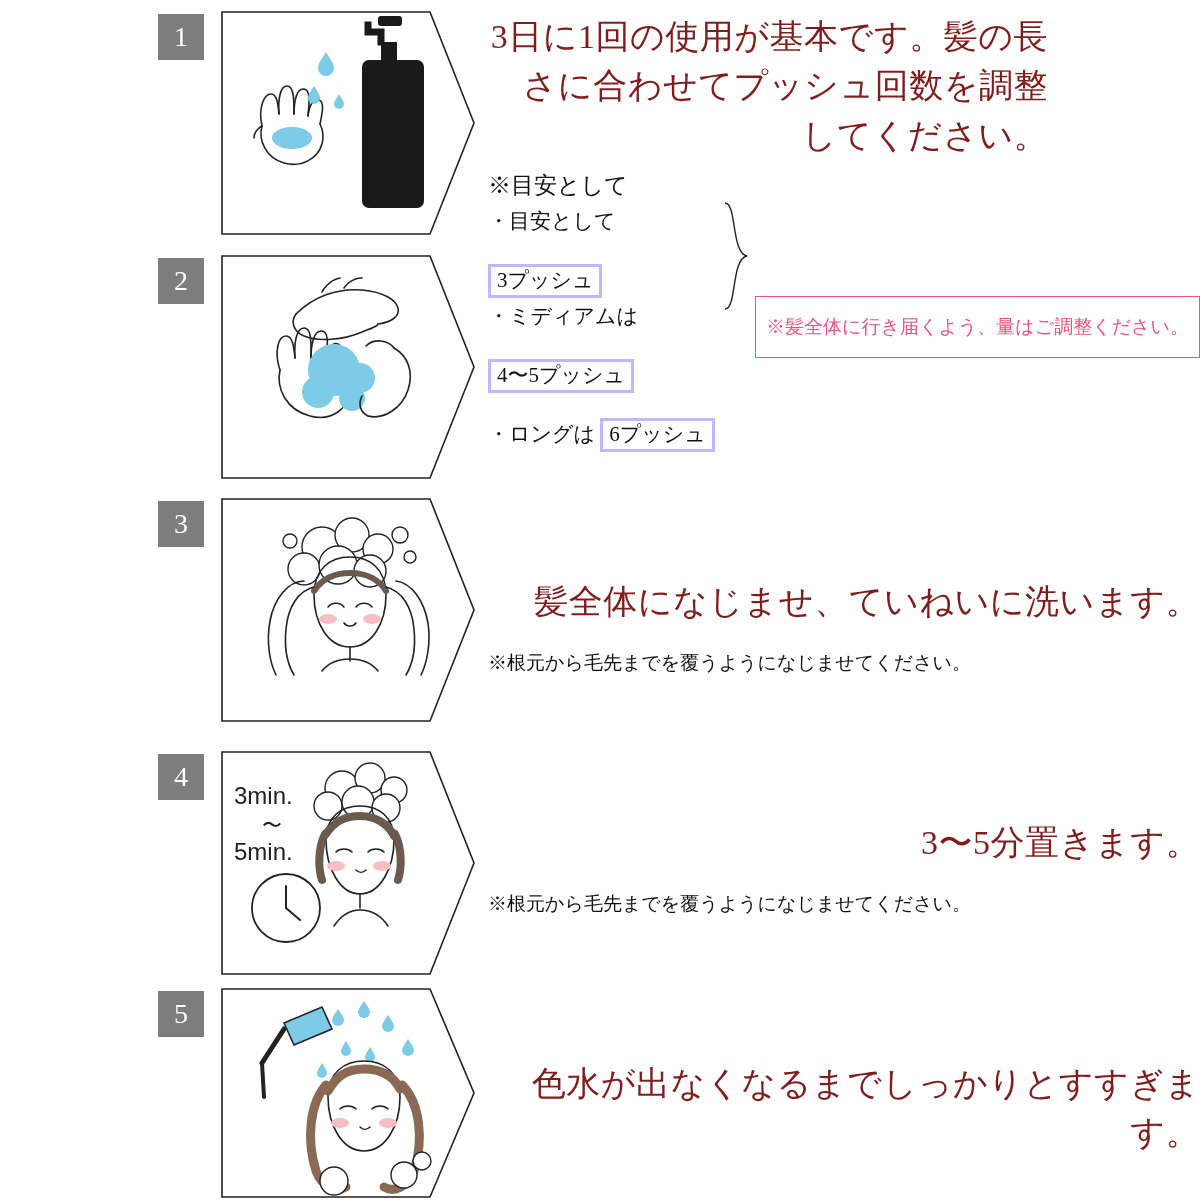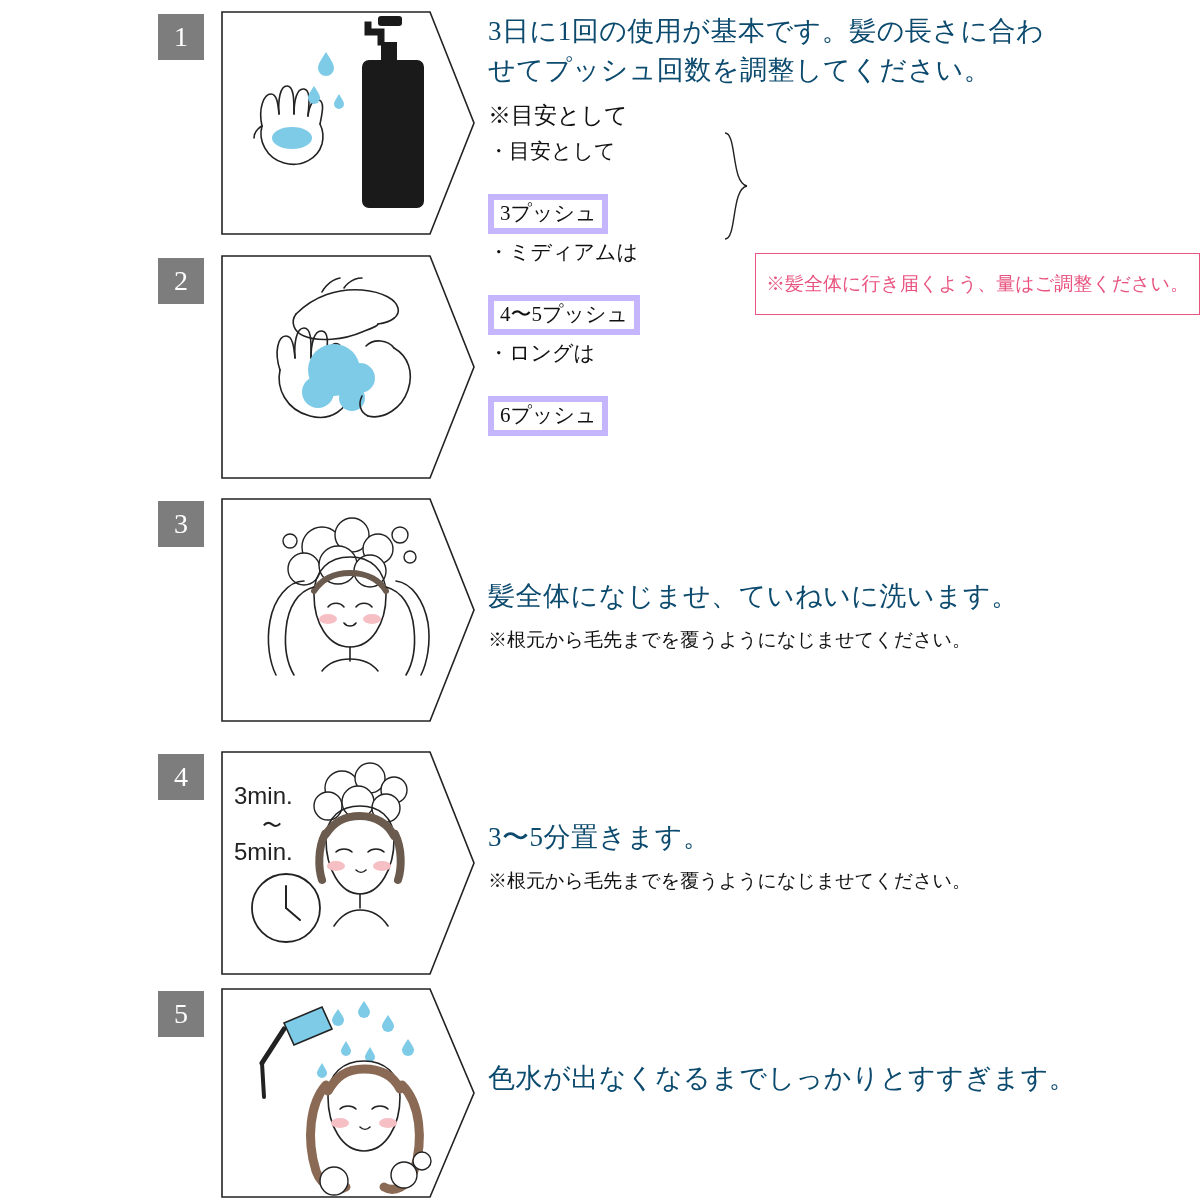--- a/index.html
+++ b/index.html
@@ -43,46 +43,47 @@
   }
   .hexbox{
     display:block;
   }
   .text-col{
     flex:1 1 auto;
     padding-left:10px;
     margin-top:4px;
   }
   .headline{
-    font-size:27px;
+    font-size:34px;
     line-height:1.45;
     letter-spacing:0.5px;
     font-family:"Liberation Serif","DejaVu Serif",serif;
-    color:#0c4a6e;
+    color:#7f1d1d;
+    text-align:right;
   }
   .subline{
     font-size:19px;
     line-height:1.5;
-    margin-top:10px;
+    margin-top:23px;
     font-family:"Liberation Serif","DejaVu Serif",serif;
     color:#111;
   }
   .note-small{
     font-size:23px;
     margin-top:10px;
     font-family:"Liberation Serif","DejaVu Serif",serif;
   }
   .push-list{
     margin-top:2px;
     font-size:21px;
     font-family:"Liberation Serif","DejaVu Serif",serif;
     line-height:1.75;
   }
   .push-list .boxed{
-    border:6px solid #c4b5fd;
+    border:3px solid #c4b5fd;
     padding:0 6px 1px 6px;
     display:inline-block;
     line-height:1.3;
     margin-top:24px;
   }
   .push-wrap{
     display:flex;
     align-items:center;
   }
   .brace{

